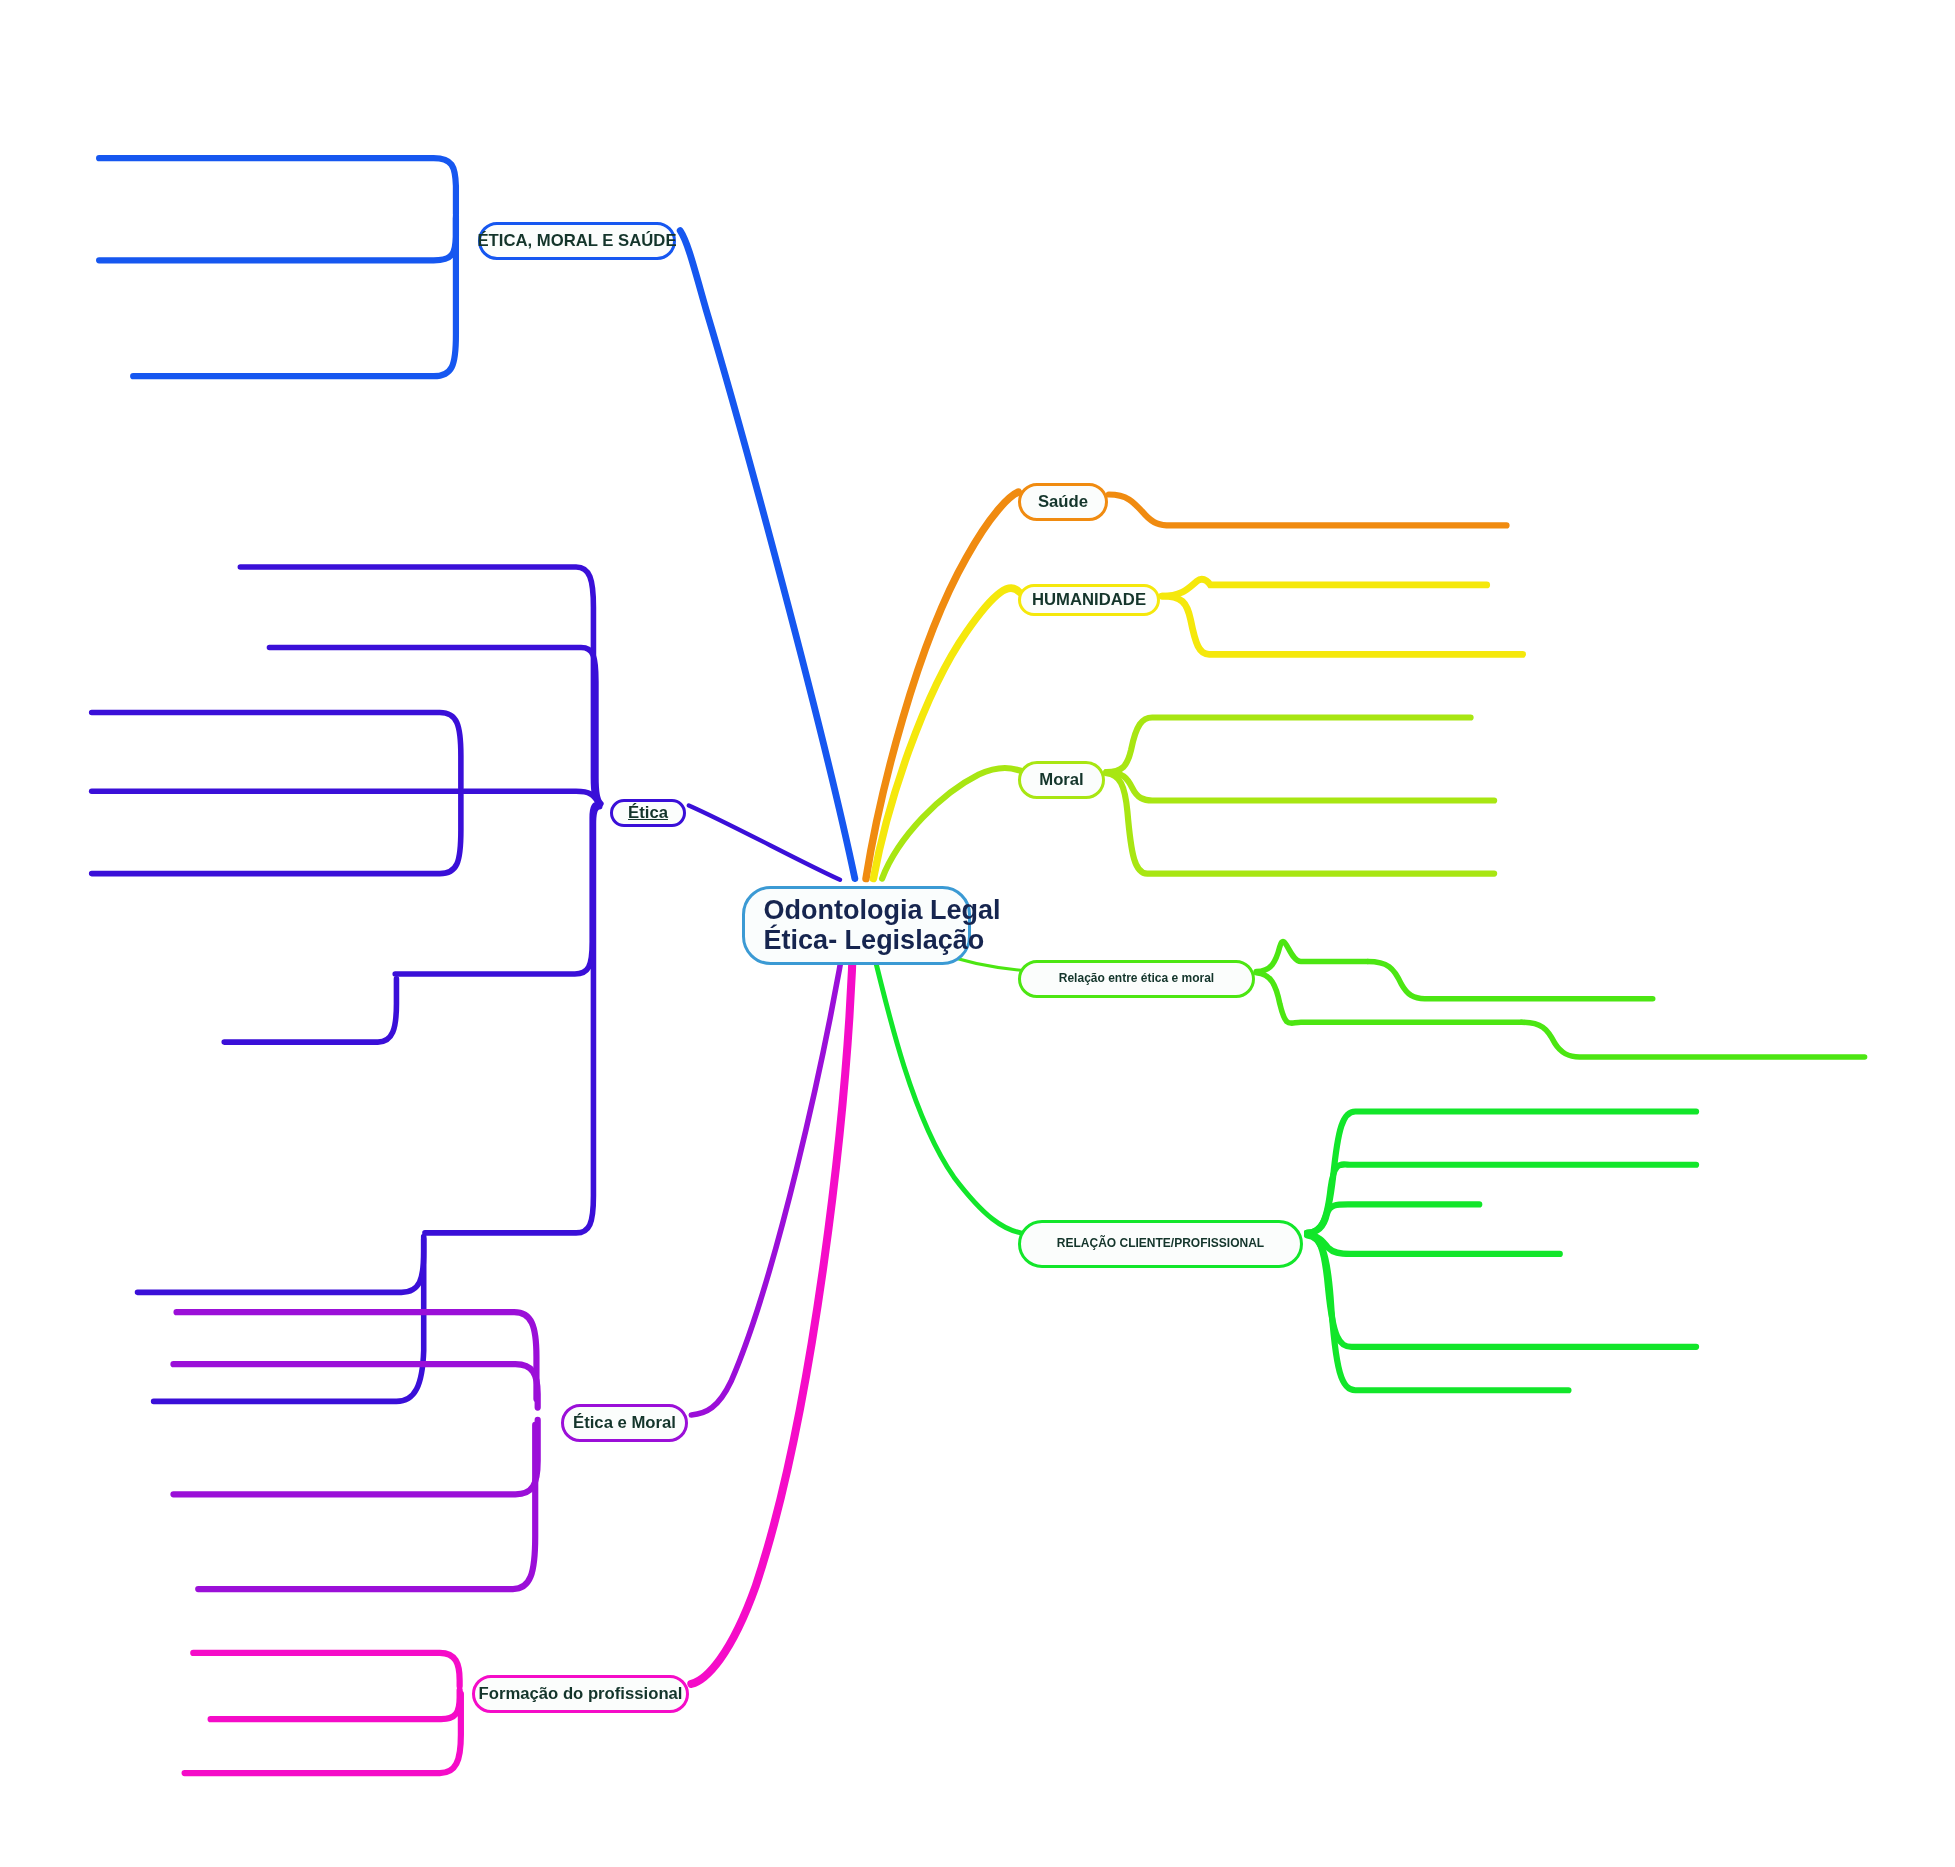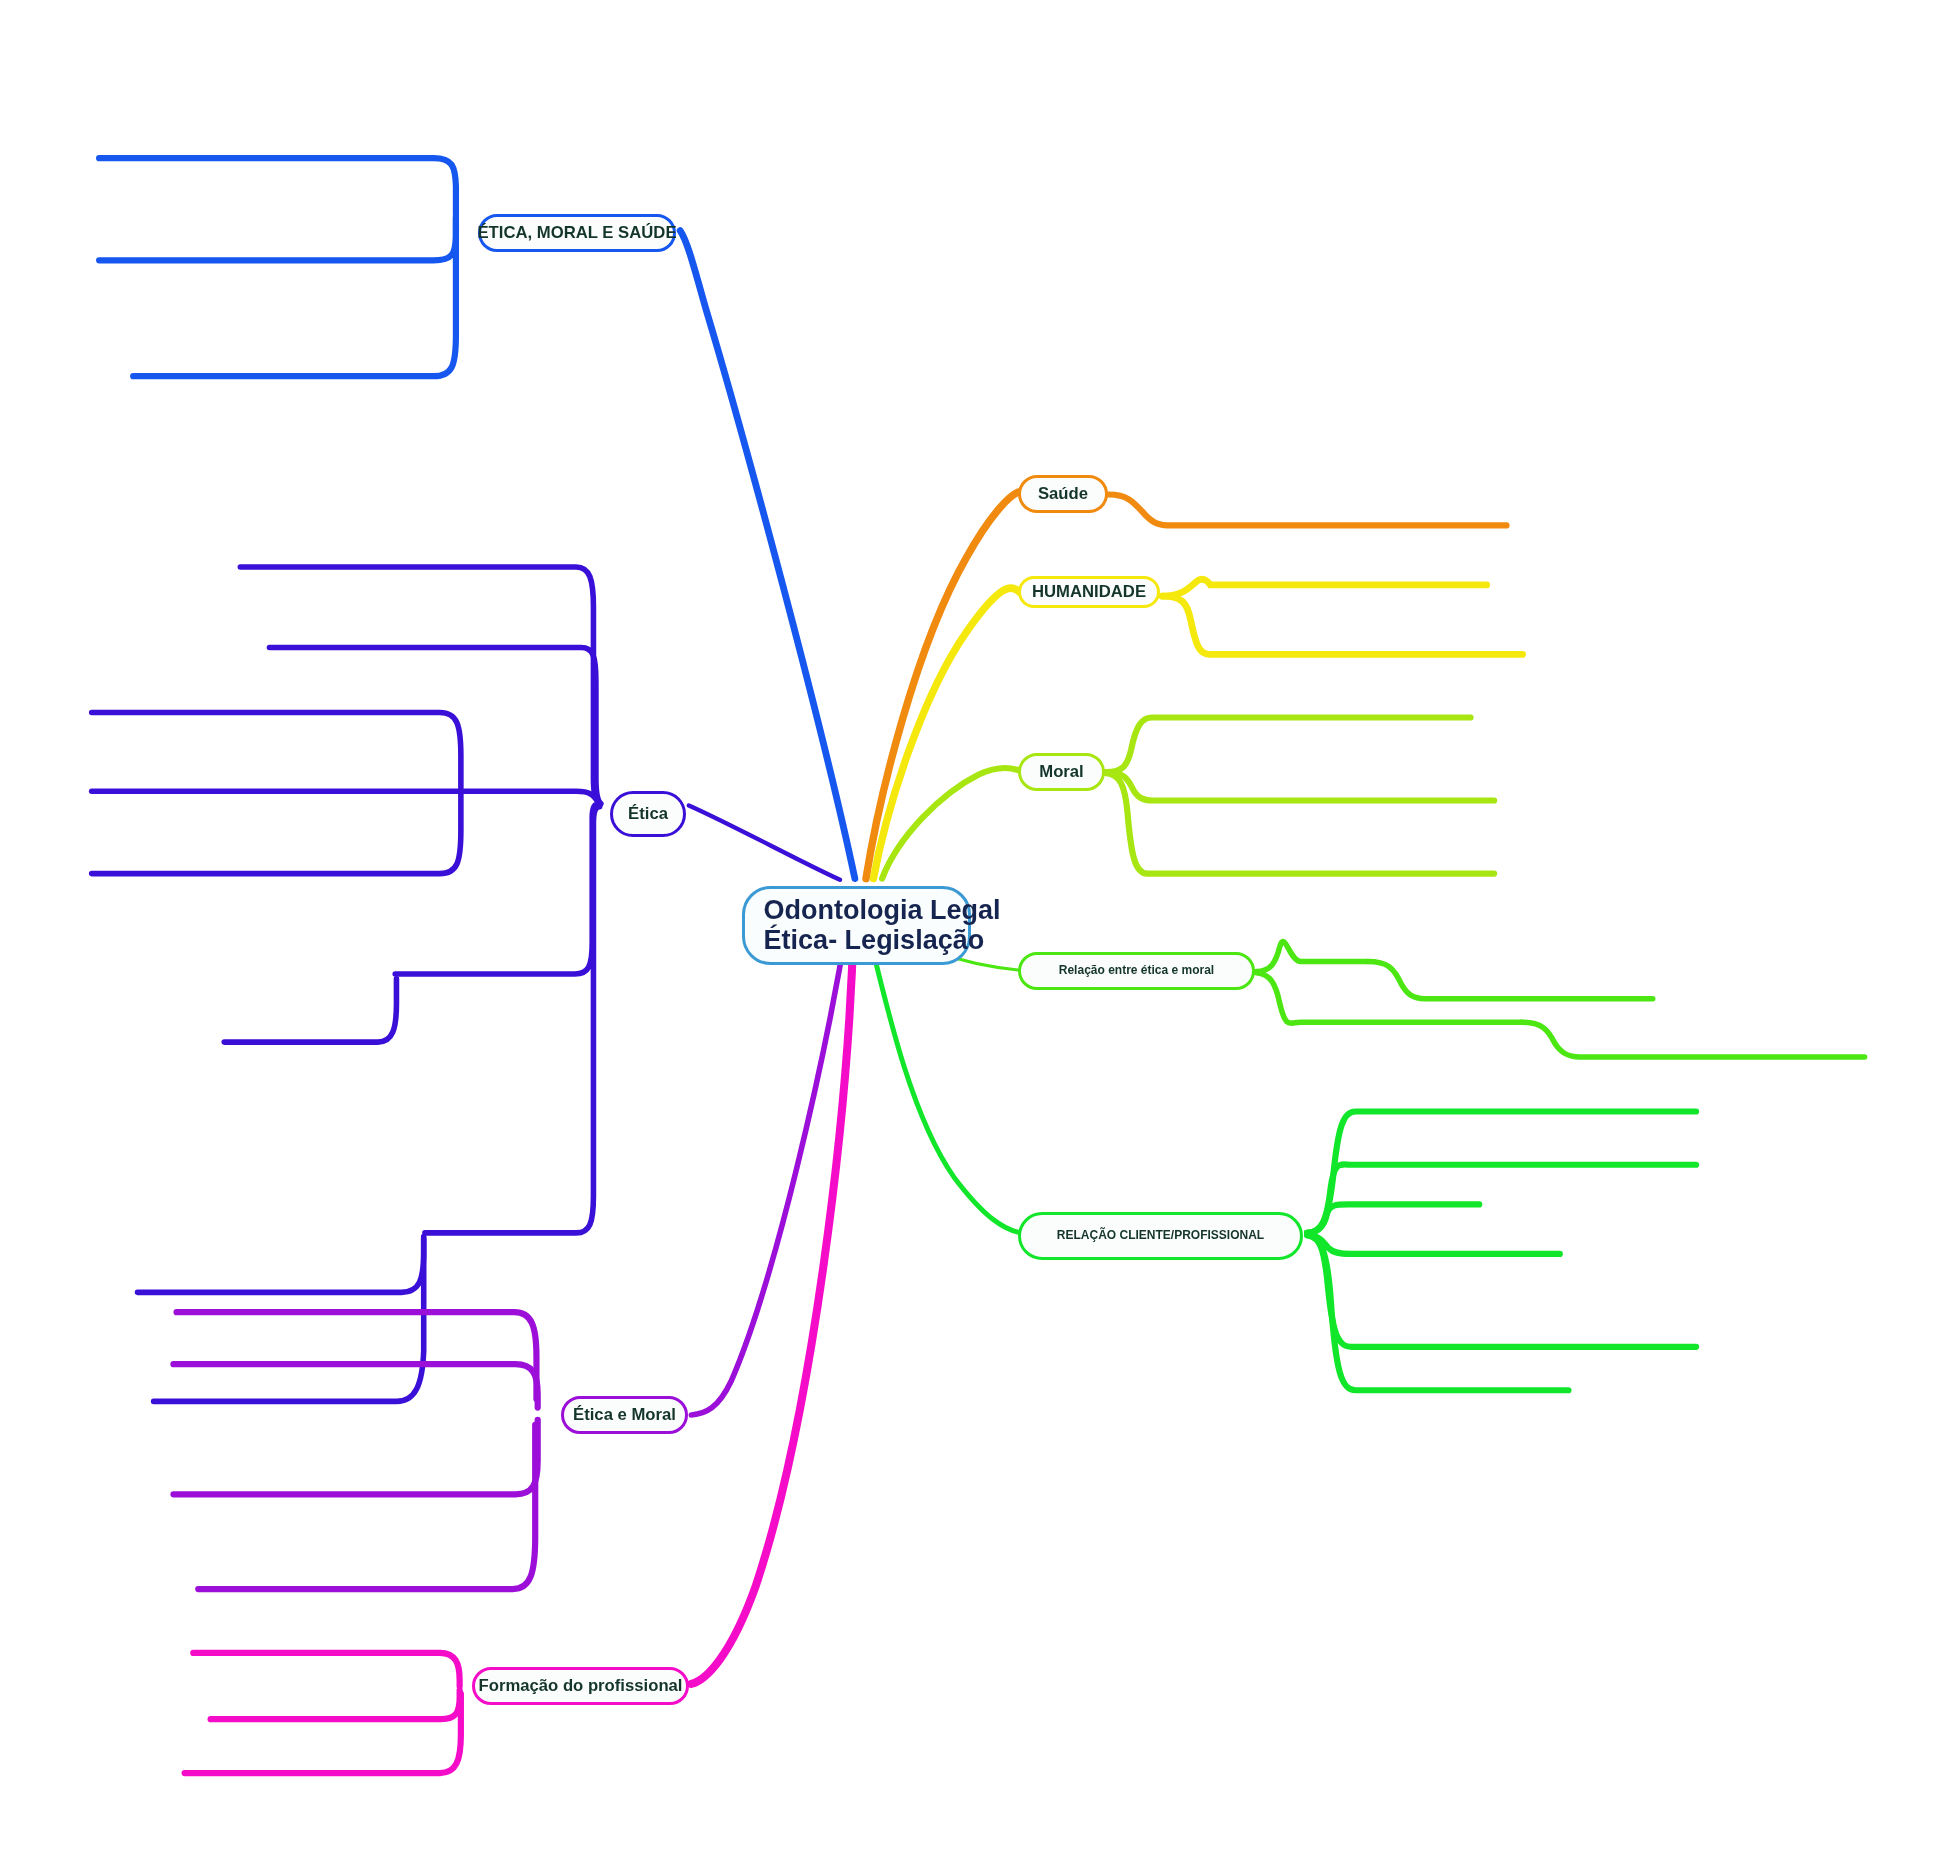--- a/index.html
+++ b/index.html
@@ -47,20 +47,21 @@
     background: #fafdfd;
   }
   .node-root .ln { display: block; width: 100%; text-align: left; }
   .node-branch {
     border-width: 3.7px;
     border-style: solid;
     border-radius: 25px;
     font-size: 16.7px;
     font-weight: 700;
     padding: 0 17.3px;
+    margin-top: 8px;
   }
   .node-branch.small { font-size: 12px; }
 </style>
 </head>
 <body>
 
 <div id="canvas">
 
   <svg id="wires" viewBox="0 0 3156 3015" xmlns="http://www.w3.org/2000/svg">
 
@@ -153,21 +154,21 @@
 
   <div class="node node-root" style="left:742px; top:886px; width:229px; min-height:69px;">
     <span class="ln">Odontologia Legal</span>
     <span class="ln">Ética- Legislação</span>
   </div>
 
   <div class="node node-branch" style="left:478px; top:214px; width:198px; height:38px; border-color:#1657f0;">
     <span>ÉTICA, MORAL E SAÚDE</span>
   </div>
 
-  <div class="node node-branch" style="left:610px; top:791px; width:76px; height:46px; border-color:#3a0fd8;">
+  <div class="node node-branch" style="left:610px; top:791px; width:76px; height:28px; border-color:#3a0fd8;text-decoration:underline;">
     <span>Ética</span>
   </div>
 
   <div class="node node-branch" style="left:561px; top:1396px; width:127px; height:38px; border-color:#9b0fd8;">
     <span>Ética e Moral</span>
   </div>
 
   <div class="node node-branch" style="left:472px; top:1667px; width:217px; height:38px; border-color:#f50cc8;justify-content:center;">
     <span>Formação do profissional</span>
   </div>

